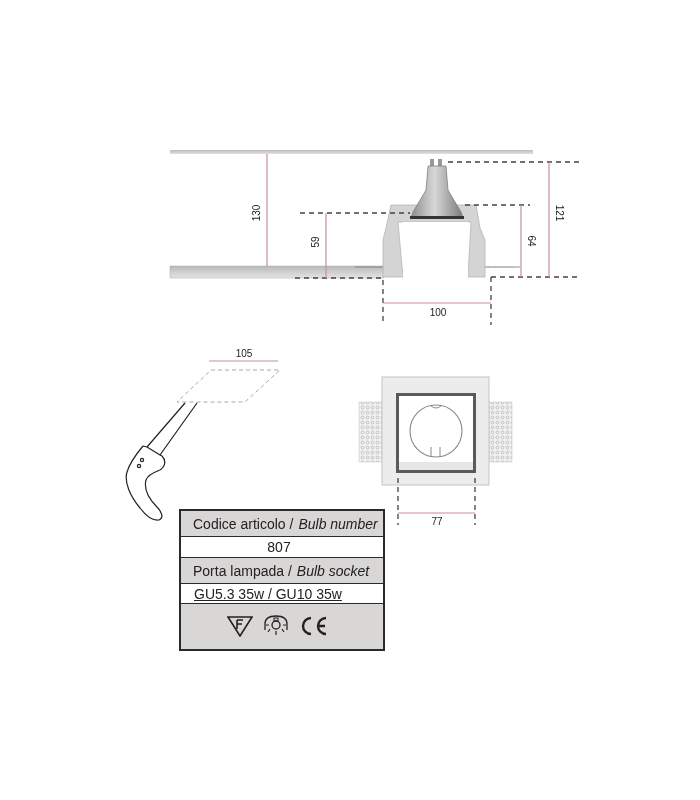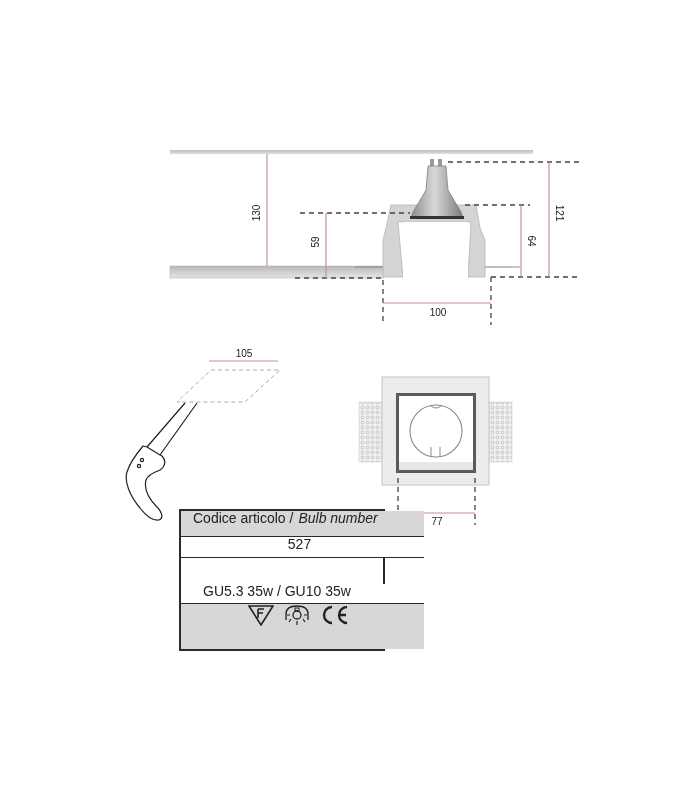--- a/index.html
+++ b/index.html
@@ -2,28 +2,28 @@
 <html><head>
 <meta charset="utf-8">
 <style>
   html, body { margin: 0; padding: 0; background: #ffffff; }
   body { width: 700px; height: 800px; position: relative; overflow: hidden;
          font-family: "Liberation Sans", sans-serif; color: #222; }
   svg.drawing { position: absolute; left: 0; top: 0; }
   .dimtext { font-family: "Liberation Sans", sans-serif; font-size: 10px; fill: #222; }
   .spec-table { position: absolute; left: 179px; top: 509px; width: 202px; height: 138px;
                 border: 2px solid #2a2a2a; box-sizing: content-box; background: #fff; }
-  .row { position: absolute; left: 0; width: 243px; box-sizing: border-box;
-         border-bottom: 1.5px solid #2a2a2a; font-size: 14px; line-height: 1; display: flex; }
+  .row { position: absolute; left: 0; width: 202px; box-sizing: border-box;
+         border-bottom: 1.5px solid #2a2a2a; font-size: 14px; line-height: 1; display: flex; align-items: center; }
   .row.gray { background: #d9d6d6; }
   .row.white { background: #ffffff; }
   .r1 { top: 0; height: 26px; padding-left: 12px; }
   .r2 { top: 26px; height: 21px; justify-content: center; padding-right: 6px; }
   .r3 { top: 47px; height: 26px; padding-left: 12px; }
-  .r4 { top: 73px; height: 20px; padding-left: 22px; }
+  .r4 { top: 73px; height: 20px; padding-left: 13px; text-decoration: underline; }
   .r5 { top: 93px; height: 45px; border-bottom: none; justify-content: center; gap: 10px; padding-right: 8px; }
   .it { font-style: italic; }
   .sp { display: inline-block; width: 5px; }
   .icon { display: inline-block; }
 </style>
 </head>
 <body>
 
 <svg class="drawing" width="700" height="800" viewBox="0 0 700 800" xmlns="http://www.w3.org/2000/svg">
   <defs>
@@ -119,21 +119,26 @@
   </g>
 </svg>
 
 <div class="spec-table">
   <div class="row gray r1">
     <span>Codice articolo /</span>
       <span class="sp"></span>
     <span class="it">Bulb number</span>
   </div>
   <div class="row white r2">
-    <span>527</span>
+    <span>807</span>
+  </div>
+  <div class="row gray r3">
+    <span>Porta lampada /</span>
+      <span class="sp"></span>
+    <span class="it">Bulb socket</span>
   </div>
   <div class="row white r4">
     <span>GU5.3 35w / GU10 35w</span>
   </div>
   <div class="row gray r5">
     <span class="icon">
       <svg width="26" height="22" viewBox="0 0 26 22">
           <path d="M1,2 L25,2 L13,21 Z" fill="none" stroke="#222" stroke-width="1.6"></path>
           <path d="M10,5 L10,14 M10,5 L16,5 M10,9 L15,9" stroke="#222" stroke-width="1.6" fill="none"></path>
         </svg>

